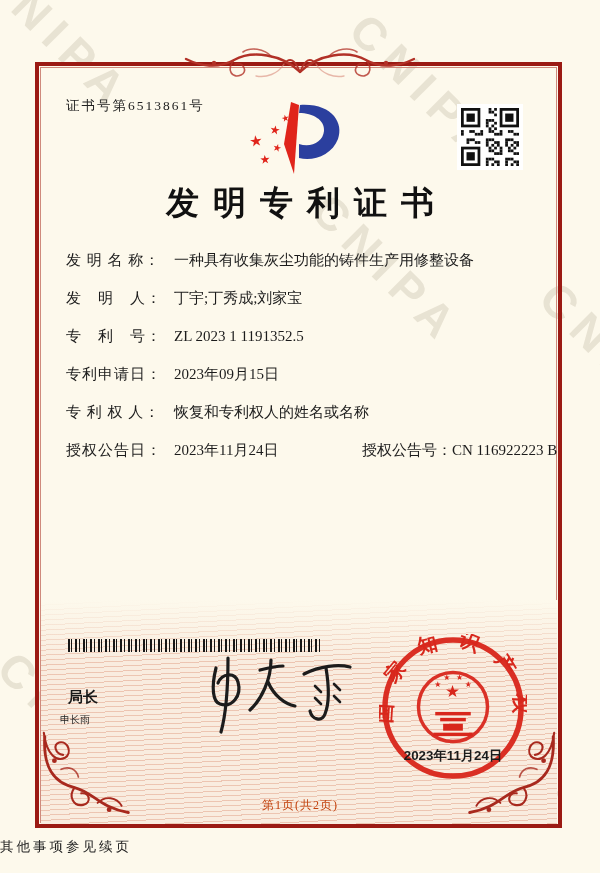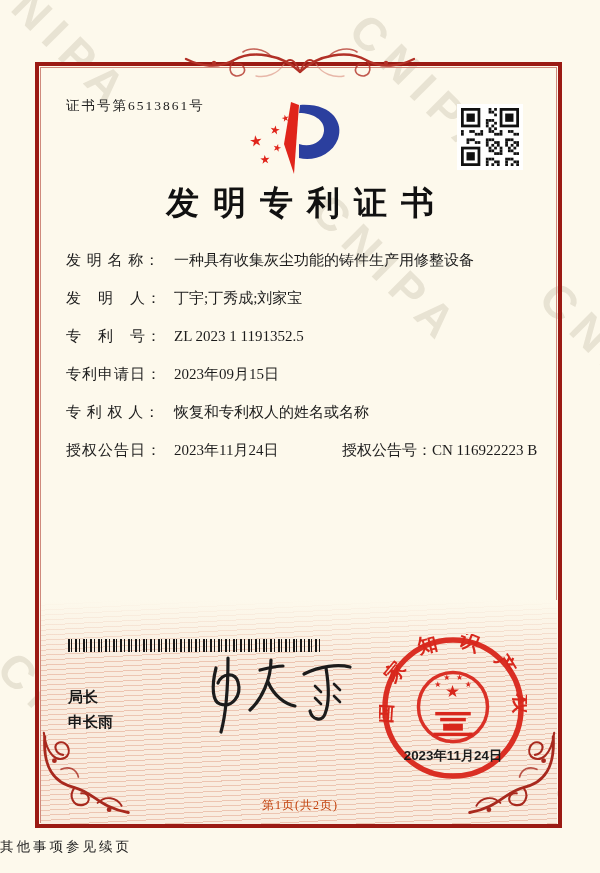--- a/index.html
+++ b/index.html
@@ -43,36 +43,36 @@
   .qr-box svg{position:absolute;left:4px;top:4px;}
   .title{
     position:absolute;left:0;top:181px;width:600px;text-align:center;
     font-size:33px;font-weight:bold;letter-spacing:14px;text-indent:14px;color:#111;
   }
   
   .fields{position:absolute;left:66px;top:251px;width:478px;}
   .frow{display:flex;align-items:baseline;height:38px;font-size:15px;color:#1c1c1c;}
   .flabel{width:108px;letter-spacing:1px;white-space:nowrap;flex:none;}
   .fvalue{white-space:nowrap;}
-  .fvalue2-label{margin-left:38px;white-space:nowrap;flex:none;}
+  .fvalue2-label{margin-left:58px;white-space:nowrap;flex:none;}
   .fvalue-fixed{width:130px;flex:none;white-space:nowrap;}
   
   .paras{position:absolute;left:64px;top:511px;width:474px;font-size:13px;line-height:20px;color:#262626;}
   .paras p{margin:0 0 7px 0;text-indent:2em;text-align:justify;letter-spacing:0.5px;}
   
   .barcode{
     position:absolute;left:68px;top:639px;width:252px;height:13px;
     background:repeating-linear-gradient(90deg,
       #161616 0 2px, transparent 2px 3px,
       #161616 3px 4px, transparent 4px 7px,
       #161616 7px 9px, transparent 9px 11px,
       #161616 11px 12px, transparent 12px 15px);
   }
   .gov-title{position:absolute;left:68px;top:688px;font-family:"Liberation Sans","DejaVu Sans",sans-serif;font-weight:bold;font-size:15px;color:#1a1a1a;}
-  .gov-name{position:absolute;left:68px;top:713px;font-family:"Liberation Sans","DejaVu Sans",sans-serif;font-weight:bold;font-size:15px;color:#1a1a1a;}
+  .gov-name{position:absolute;left:60px;top:713px;font-family:"Liberation Sans","DejaVu Sans",sans-serif;font-weight:normal;font-size:10px;color:#1a1a1a;}
   .sig{position:absolute;left:198px;top:652px;width:160px;height:90px;}
   .seal{position:absolute;left:379px;top:634px;width:148px;height:148px;}
   .page-no{position:absolute;left:0;top:797px;width:600px;text-align:center;font-size:12px;color:#c2410c;letter-spacing:1px;}
   .foot-note{position:absolute;left:0;top:838px;width:545px;text-align:left;font-size:13.5px;color:#222;letter-spacing:3px;}
   .flourish{position:absolute;left:180px;top:44px;width:240px;height:52px;}
   .corner{position:absolute;width:96px;height:98px;}
   .corner.br{left:462px;top:728px;}
   .corner.bl{left:40px;top:728px;transform:scaleX(-1);}
 </style>
 </head>

